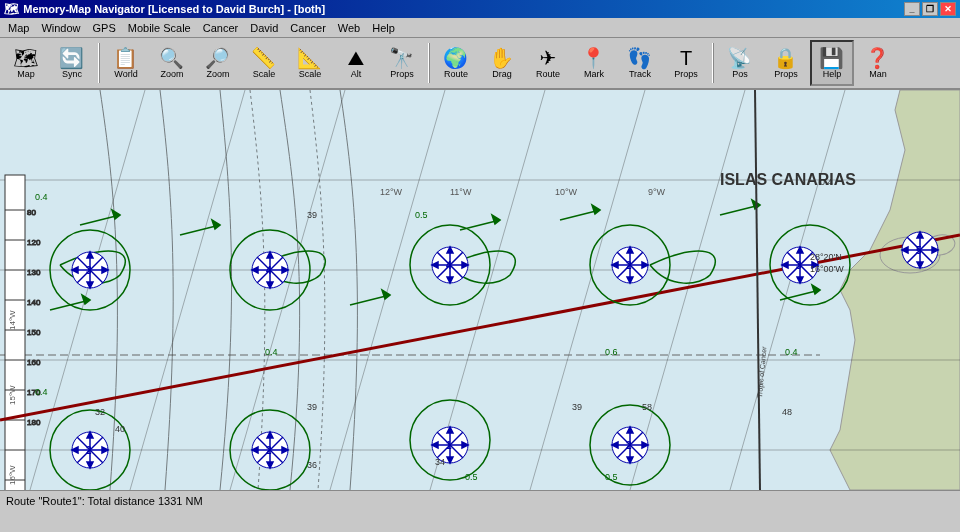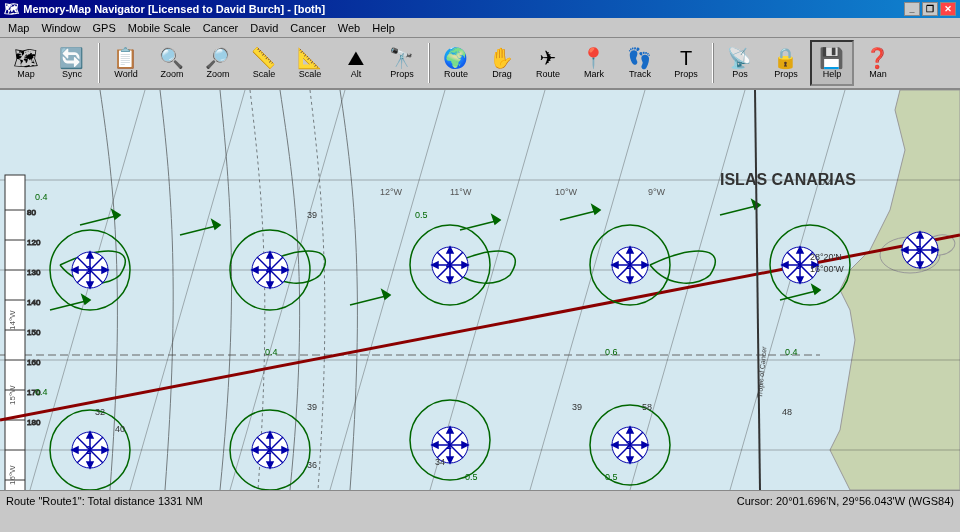--- a/index.html
+++ b/index.html
@@ -514,14 +514,13 @@
     </g>
 
     <line x1="755" y1="0" x2="760" y2="400" stroke="#333" stroke-width="2"></line>
 
     <text x="762" y="308" font-size="7" fill="#333" transform="rotate(-85,762,308)">Tropic of Cancer</text>
   </svg>
 </div>
 
 <div id="statusbar">
   <span>Route "Route1": Total distance 1331 NM</span>
-  <span>Cursor: 20°01.696'N, 29°56.043'W (WGS84)</span>
 </div>
 
 </body></html>

